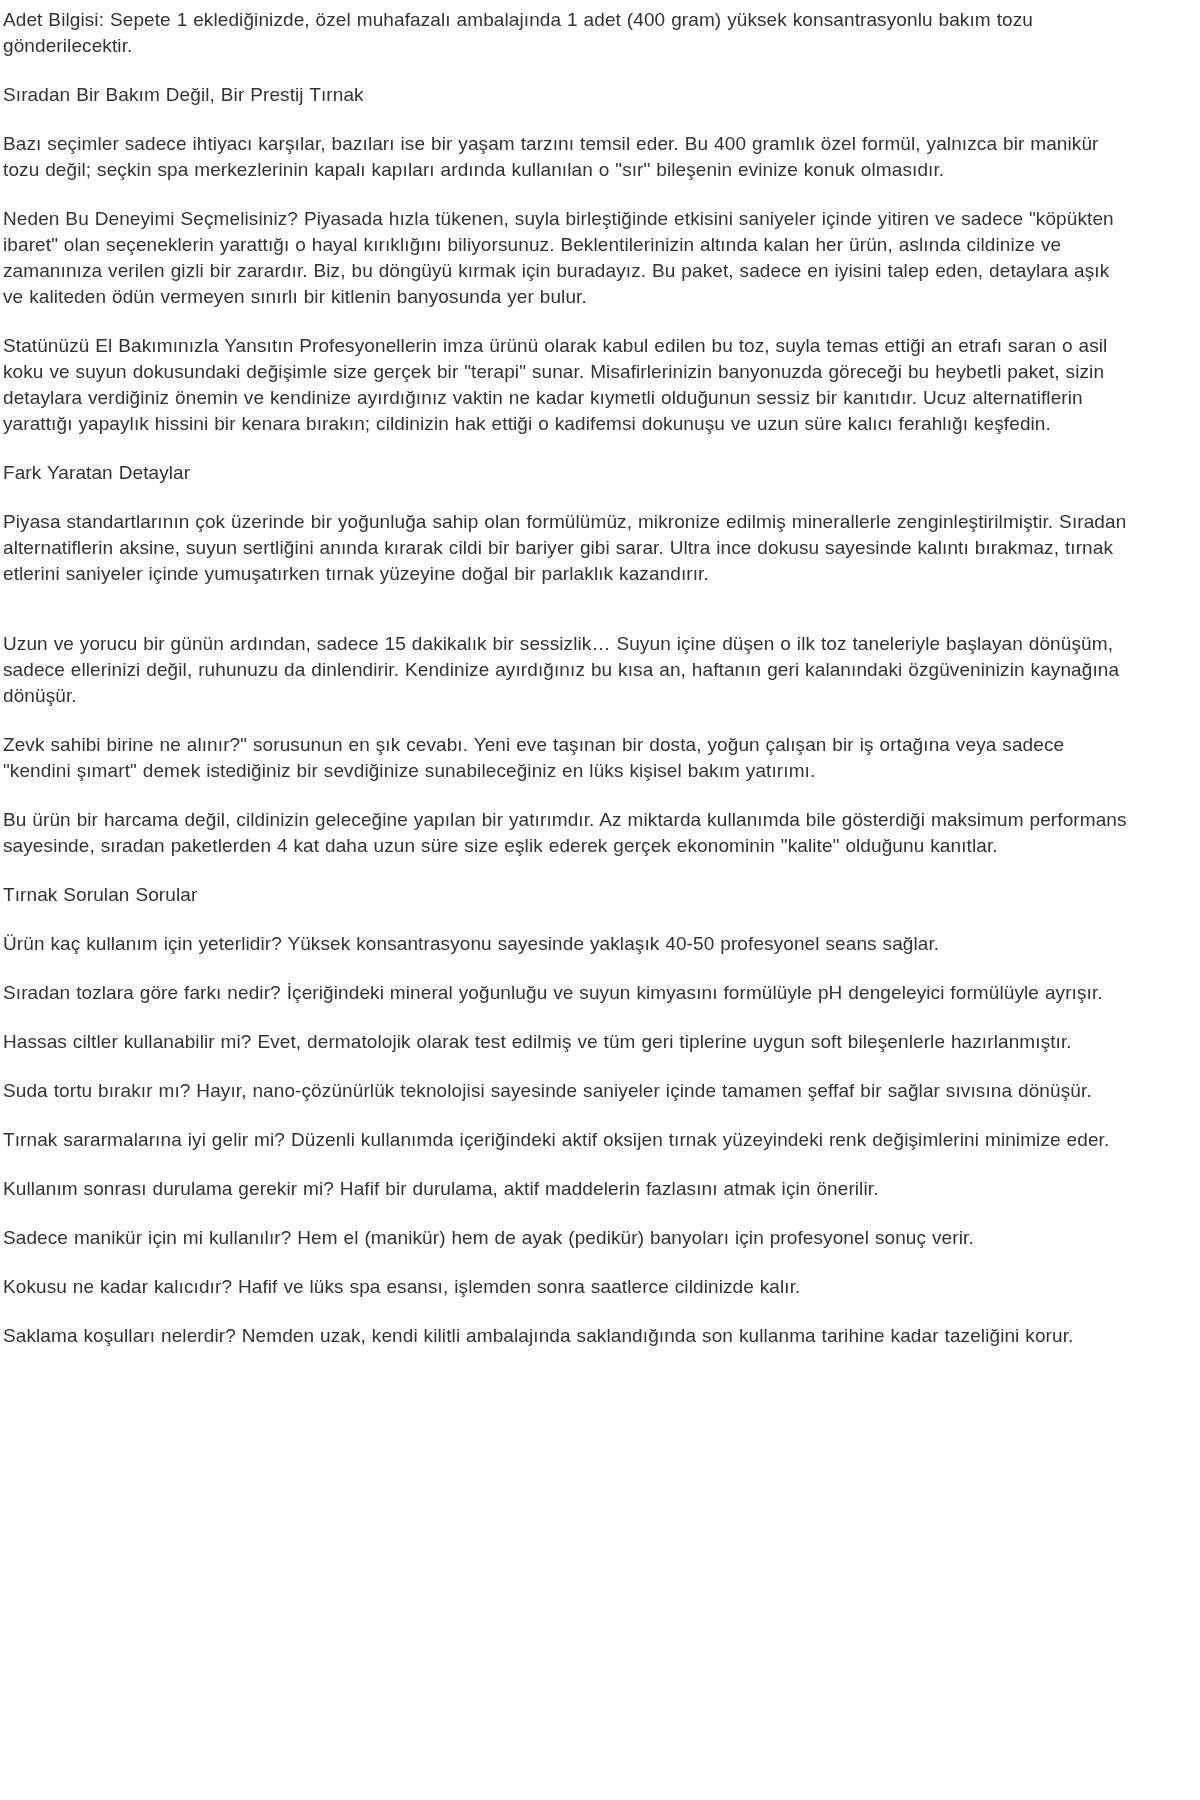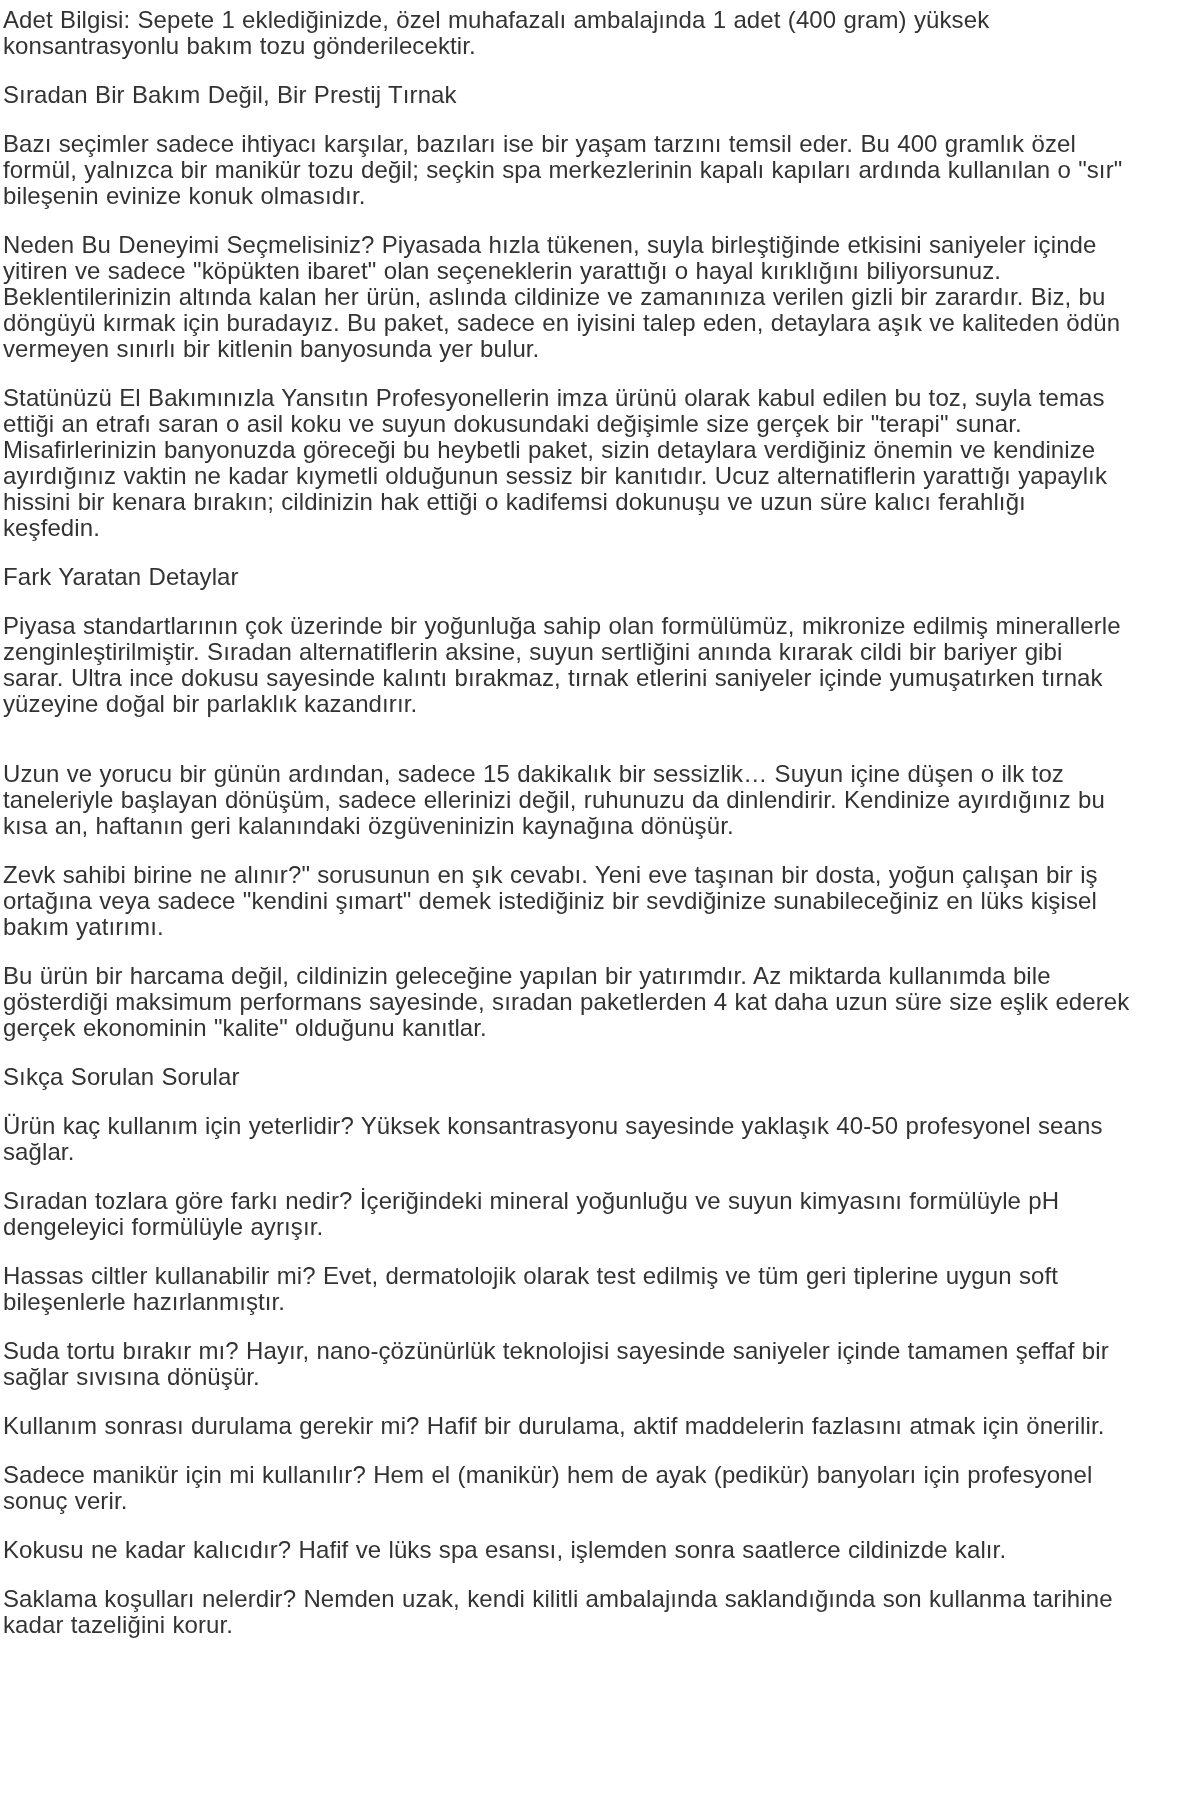--- a/index.html
+++ b/index.html
@@ -6,21 +6,21 @@
     margin: 0;
     padding: 0;
     background: #ffffff;
   }
   .doc {
     box-sizing: border-box;
     width: 1200px;
     min-height: 1800px;
     padding: 7px 70px 20px 3px;
     font-family: "Liberation Sans", sans-serif;
-    font-size: 24px;
+    font-size: 19px;
     line-height: 26px;
     color: #333333;
     letter-spacing: 0.1px;
     word-spacing: 0.5px;
   }
   .doc p {
     margin: 0 0 23px 0;
     font-weight: 400;
   }
   .doc p.heading {
@@ -38,22 +38,23 @@
   <p>Adet Bilgisi: Sepete 1 eklediğinizde, özel muhafazalı ambalajında 1 adet (400 gram) yüksek konsantrasyonlu bakım tozu gönderilecektir.</p>
   <p class="heading">Sıradan Bir Bakım Değil, Bir Prestij Tırnak</p>
   <p>Bazı seçimler sadece ihtiyacı karşılar, bazıları ise bir yaşam tarzını temsil eder. Bu 400 gramlık özel formül, yalnızca bir manikür tozu değil; seçkin spa merkezlerinin kapalı kapıları ardında kullanılan o "sır" bileşenin evinize konuk olmasıdır.</p>
   <p>Neden Bu Deneyimi Seçmelisiniz? Piyasada hızla tükenen, suyla birleştiğinde etkisini saniyeler içinde yitiren ve sadece "köpükten ibaret" olan seçeneklerin yarattığı o hayal kırıklığını biliyorsunuz. Beklentilerinizin altında kalan her ürün, aslında cildinize ve zamanınıza verilen gizli bir zarardır. Biz, bu döngüyü kırmak için buradayız. Bu paket, sadece en iyisini talep eden, detaylara aşık ve kaliteden ödün vermeyen sınırlı bir kitlenin banyosunda yer bulur.</p>
   <p>Statünüzü El Bakımınızla Yansıtın Profesyonellerin imza ürünü olarak kabul edilen bu toz, suyla temas ettiği an etrafı saran o asil koku ve suyun dokusundaki değişimle size gerçek bir "terapi" sunar. Misafirlerinizin banyonuzda göreceği bu heybetli paket, sizin detaylara verdiğiniz önemin ve kendinize ayırdığınız vaktin ne kadar kıymetli olduğunun sessiz bir kanıtıdır. Ucuz alternatiflerin yarattığı yapaylık hissini bir kenara bırakın; cildinizin hak ettiği o kadifemsi dokunuşu ve uzun süre kalıcı ferahlığı keşfedin.</p>
   <p class="heading">Fark Yaratan Detaylar</p>
   <p>Piyasa standartlarının çok üzerinde bir yoğunluğa sahip olan formülümüz, mikronize edilmiş minerallerle zenginleştirilmiştir. Sıradan alternatiflerin aksine, suyun sertliğini anında kırarak cildi bir bariyer gibi sarar. Ultra ince dokusu sayesinde kalıntı bırakmaz, tırnak etlerini saniyeler içinde yumuşatırken tırnak yüzeyine doğal bir parlaklık kazandırır.</p>
   <p class="gap-before">Uzun ve yorucu bir günün ardından, sadece 15 dakikalık bir sessizlik… Suyun içine düşen o ilk toz taneleriyle başlayan dönüşüm, sadece ellerinizi değil, ruhunuzu da dinlendirir. Kendinize ayırdığınız bu kısa an, haftanın geri kalanındaki özgüveninizin kaynağına dönüşür.</p>
   <p>Zevk sahibi birine ne alınır?" sorusunun en şık cevabı. Yeni eve taşınan bir dosta, yoğun çalışan bir iş ortağına veya sadece "kendini şımart" demek istediğiniz bir sevdiğinize sunabileceğiniz en lüks kişisel bakım yatırımı.</p>
   <p>Bu ürün bir harcama değil, cildinizin geleceğine yapılan bir yatırımdır. Az miktarda kullanımda bile gösterdiği maksimum performans sayesinde, sıradan paketlerden 4 kat daha uzun süre size eşlik ederek gerçek ekonominin "kalite" olduğunu kanıtlar.</p>
-  <p class="heading">Sıkça Sorulan Sorular</p>
+  <p class="heading">Tırnak Sorulan Sorular</p>
   <p>Ürün kaç kullanım için yeterlidir? Yüksek konsantrasyonu sayesinde yaklaşık 40-50 profesyonel seans sağlar.</p>
   <p>Sıradan tozlara göre farkı nedir? İçeriğindeki mineral yoğunluğu ve suyun kimyasını formülüyle pH dengeleyici formülüyle ayrışır.</p>
   <p>Hassas ciltler kullanabilir mi? Evet, dermatolojik olarak test edilmiş ve tüm geri tiplerine uygun soft bileşenlerle hazırlanmıştır.</p>
   <p>Suda tortu bırakır mı? Hayır, nano-çözünürlük teknolojisi sayesinde saniyeler içinde tamamen şeffaf bir sağlar sıvısına dönüşür.</p>
+  <p>Tırnak sararmalarına iyi gelir mi? Düzenli kullanımda içeriğindeki aktif oksijen tırnak yüzeyindeki renk değişimlerini minimize eder.</p>
   <p>Kullanım sonrası durulama gerekir mi? Hafif bir durulama, aktif maddelerin fazlasını atmak için önerilir.</p>
   <p>Sadece manikür için mi kullanılır? Hem el (manikür) hem de ayak (pedikür) banyoları için profesyonel sonuç verir.</p>
   <p>Kokusu ne kadar kalıcıdır? Hafif ve lüks spa esansı, işlemden sonra saatlerce cildinizde kalır.</p>
   <p>Saklama koşulları nelerdir? Nemden uzak, kendi kilitli ambalajında saklandığında son kullanma tarihine kadar tazeliğini korur.</p>
 </main>
 
 </body></html>

